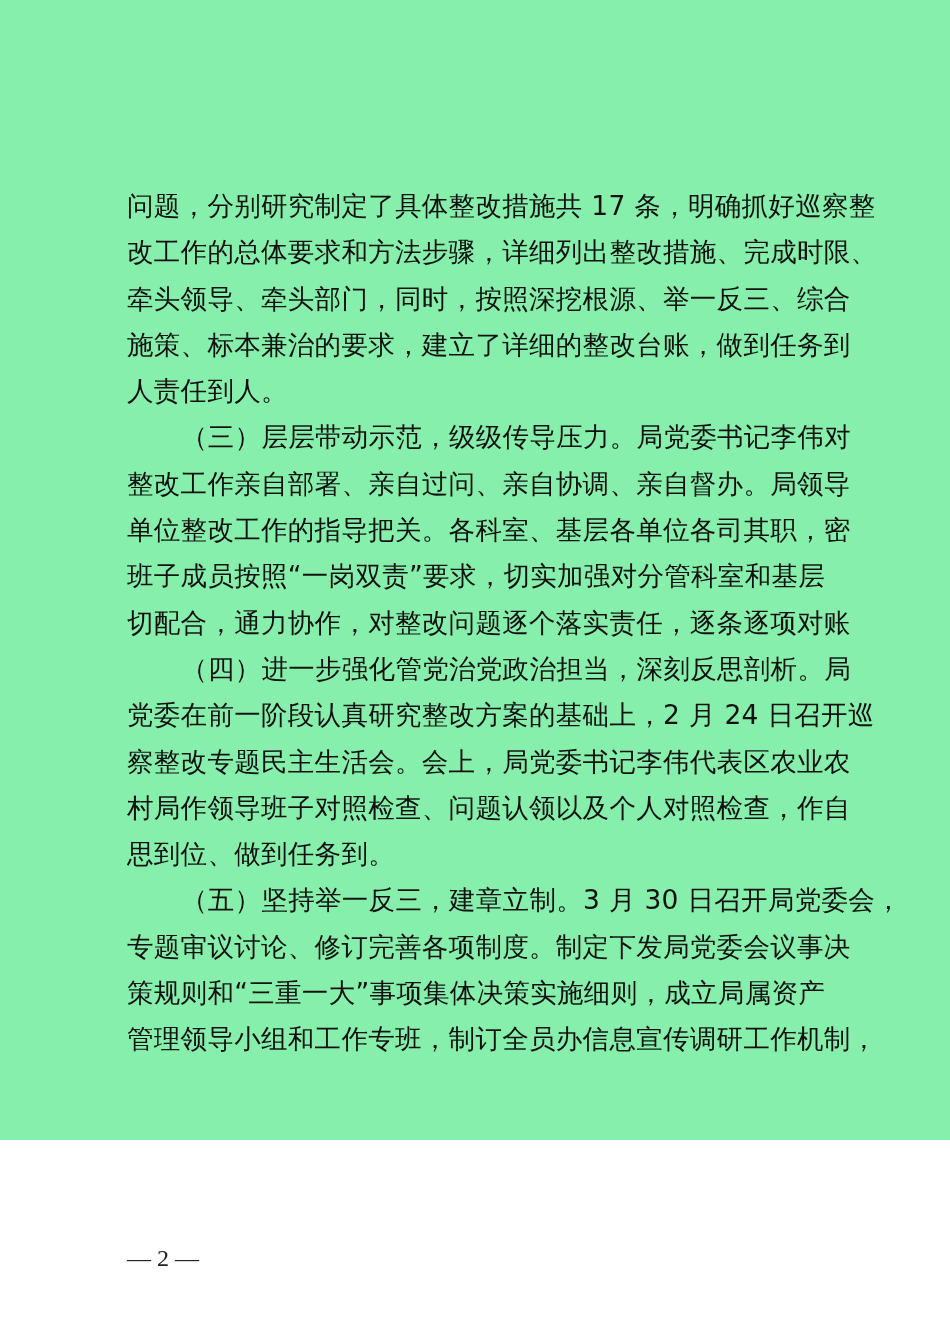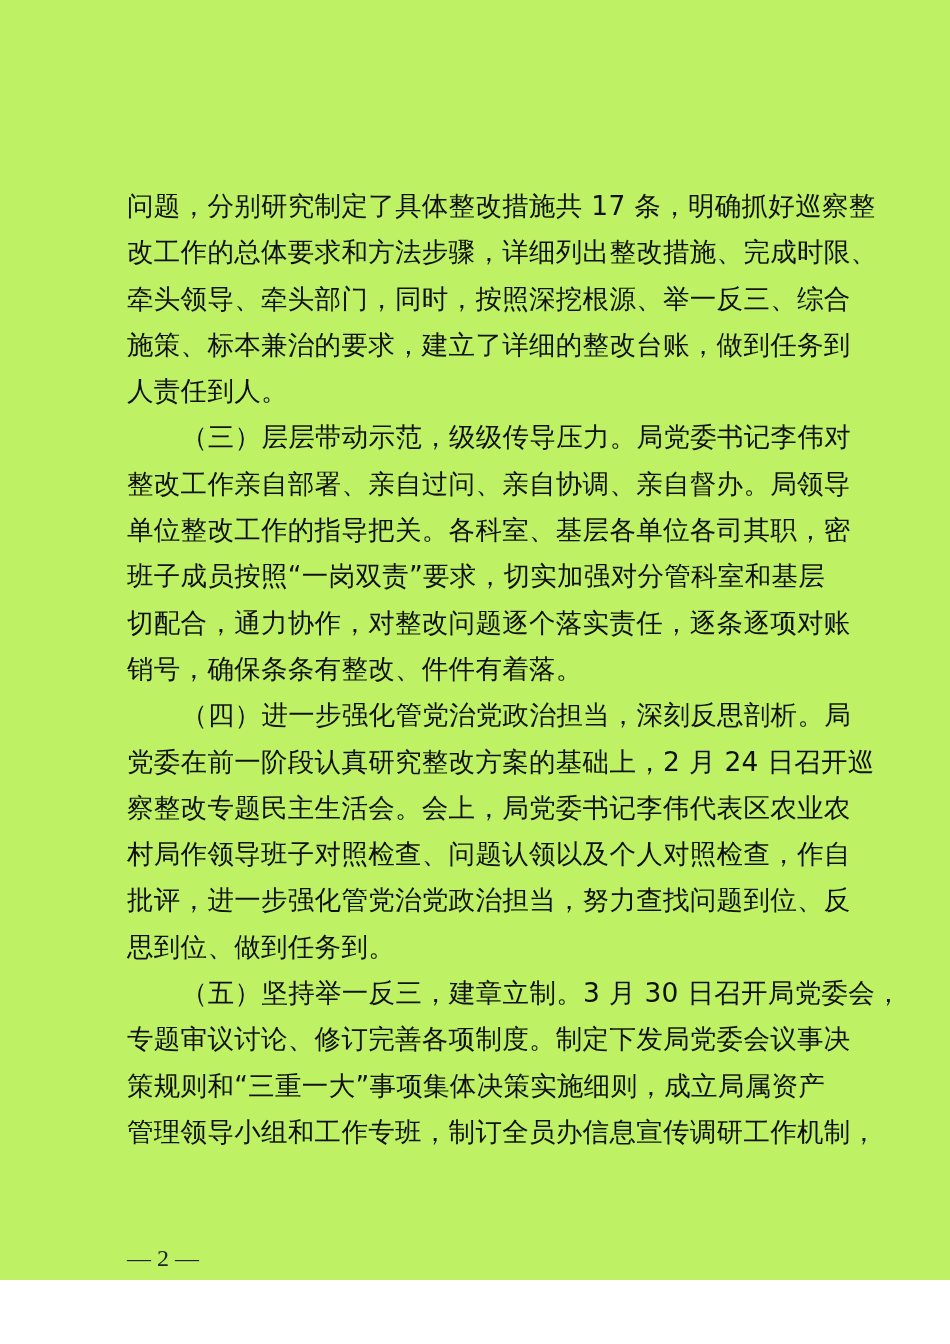--- a/index.html
+++ b/index.html
@@ -1,17 +1,17 @@
 <!DOCTYPE html>
 <html><head>
 <meta charset="utf-8">
 <style>
   html, body { margin: 0; padding: 0; background: #ffffff; }
   body { width: 950px; height: 1344px; position: relative; overflow: hidden; }
-  .page { position: absolute; left: 0; top: 0; width: 950px; height: 1280px; background: #bef264; }
+  .page { position: absolute; left: 0; top: 0; width: 950px; height: 1140px; background: #86efac; }
   .body-text {
     position: absolute; left: 127px; top: 183px; width: 706px;
     font-family: "DejaVu Sans", sans-serif; font-size: 26.5px; line-height: 46.3px;
     color: #111; text-align: justify; letter-spacing: 0.3px;
   }
   .body-text p { margin: 0; }
   .line { display: block; white-space: nowrap; }
   .footer {
     position: absolute; left: 127px; top: 1245px;
     font-family: "Liberation Serif", serif; font-size: 24px; color: #222;
@@ -28,28 +28,26 @@
       <span class="line">牵头领导、牵头部门，同时，按照深挖根源、举一反三、综合</span>
       <span class="line">施策、标本兼治的要求，建立了详细的整改台账，做到任务到</span>
       <span class="line">人责任到人。</span>
     </p>
     <p>
       <span class="line" style="padding-left:54px">（三）层层带动示范，级级传导压力。局党委书记李伟对</span>
       <span class="line">整改工作亲自部署、亲自过问、亲自协调、亲自督办。局领导</span>
       <span class="line">单位整改工作的指导把关。各科室、基层各单位各司其职，密</span>
       <span class="line">班子成员按照“一岗双责”要求，切实加强对分管科室和基层</span>
       <span class="line">切配合，通力协作，对整改问题逐个落实责任，逐条逐项对账</span>
-      <span class="line">销号，确保条条有整改、件件有着落。</span>
     </p>
     <p>
       <span class="line" style="padding-left:54px">（四）进一步强化管党治党政治担当，深刻反思剖析。局</span>
       <span class="line">党委在前一阶段认真研究整改方案的基础上，2 月 24 日召开巡</span>
       <span class="line">察整改专题民主生活会。会上，局党委书记李伟代表区农业农</span>
       <span class="line">村局作领导班子对照检查、问题认领以及个人对照检查，作自</span>
-      <span class="line">批评，进一步强化管党治党政治担当，努力查找问题到位、反</span>
       <span class="line">思到位、做到任务到。</span>
     </p>
     <p>
       <span class="line" style="padding-left:54px">（五）坚持举一反三，建章立制。3 月 30 日召开局党委会，</span>
       <span class="line">专题审议讨论、修订完善各项制度。制定下发局党委会议事决</span>
       <span class="line">策规则和“三重一大”事项集体决策实施细则，成立局属资产</span>
       <span class="line">管理领导小组和工作专班，制订全员办信息宣传调研工作机制，</span>
     </p>
   </div>
 

